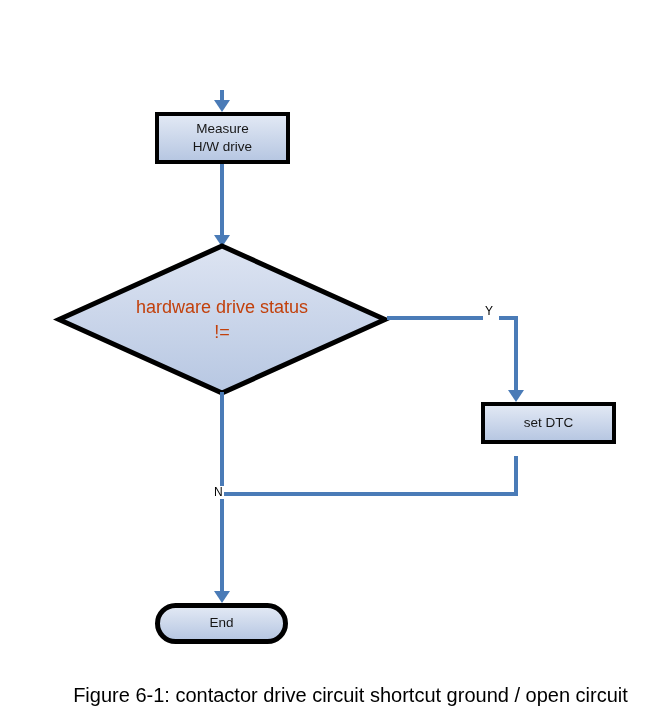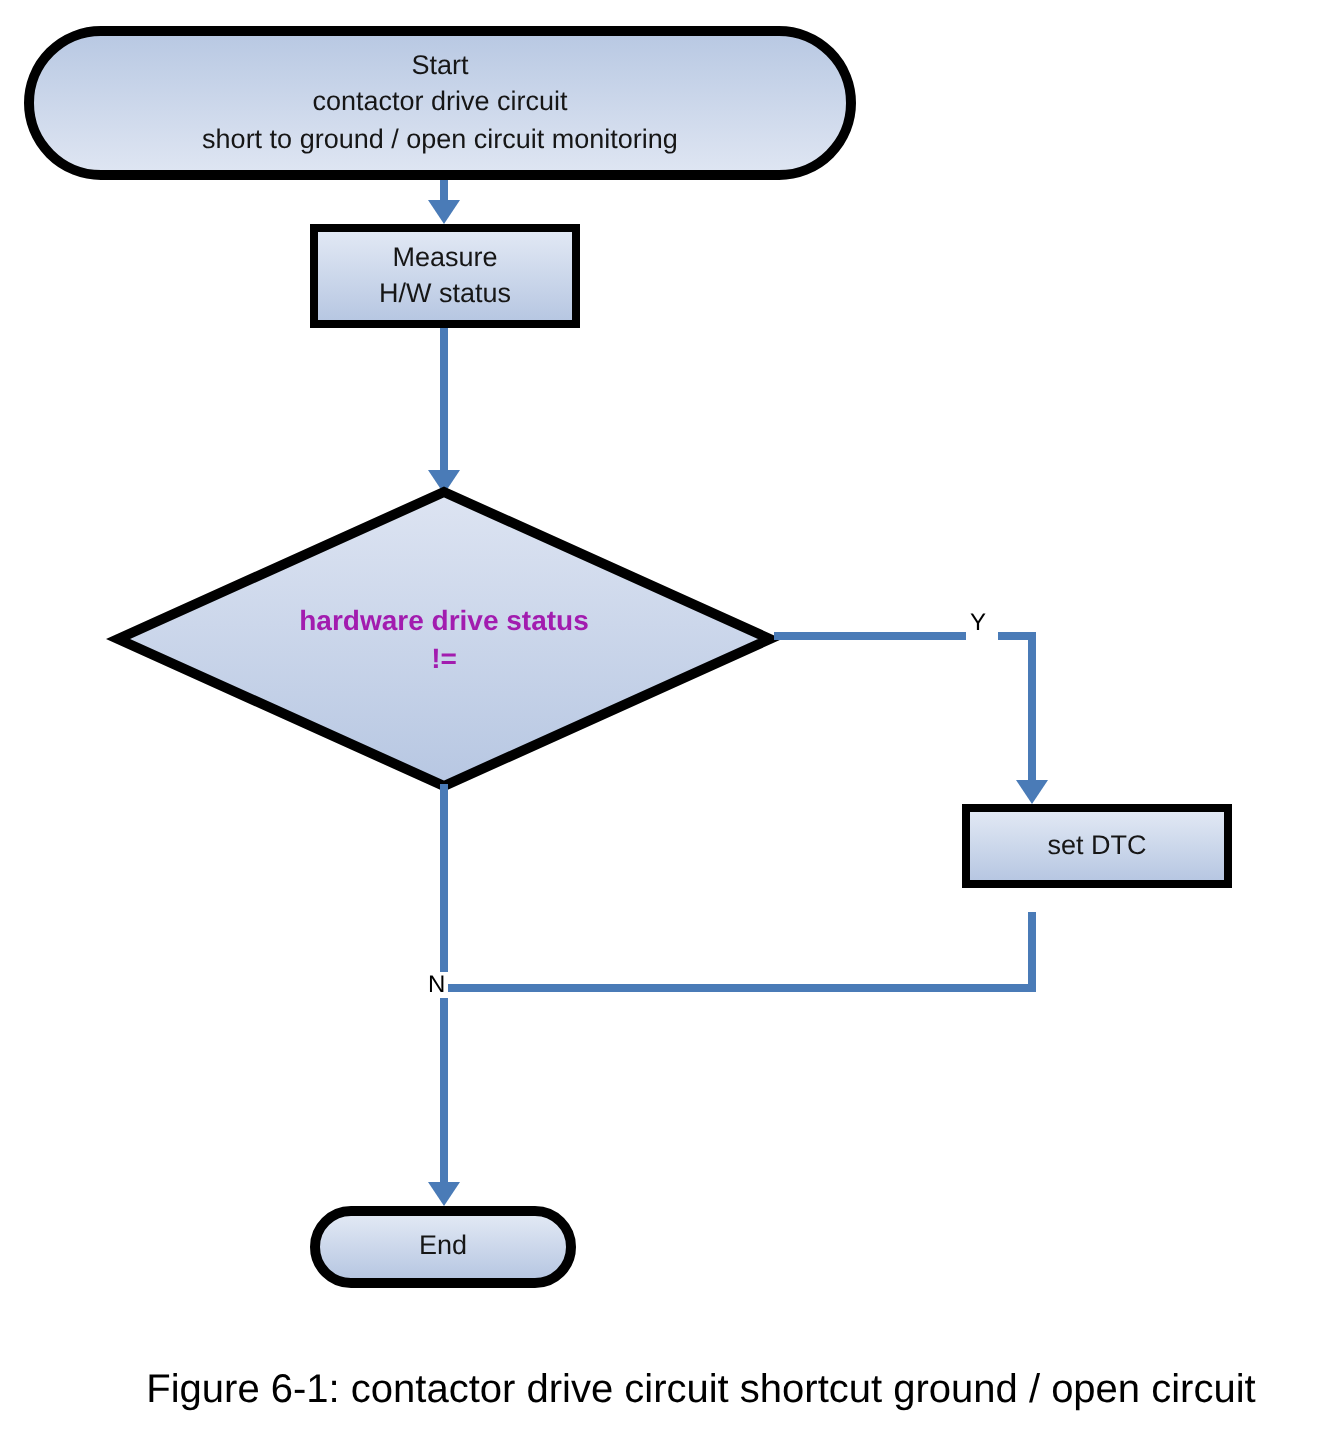--- a/index.html
+++ b/index.html
@@ -22,21 +22,21 @@
   .fill-down{background:linear-gradient(to bottom,#e1e8f4 0%,#b7c7e2 100%);}
   .fill-up{background:linear-gradient(to bottom,#b9c9e3 0%,#dee5f2 100%);}
   .start{left:12px;top:13px;width:416px;height:77px;}
   .measure{left:155px;top:112px;width:135px;height:52px;}
   .setdtc{left:449px;top:402px;width:135px;height:42px;margin-left:32px;}
   .end{left:155px;top:603px;width:133px;height:41px;border-radius:30px;}
   .diamond-wrap{position:absolute;left:53px;top:242px;width:338px;height:155px;}
   .diamond-wrap svg{position:absolute;left:0;top:0;}
   .diamond-text{
     position:absolute;inset:0;display:flex;flex-direction:column;align-items:center;
-    justify-content:center;text-align:center;font-size:14px;line-height:1.35;color:#a21caf;font-weight:bold;
+    justify-content:center;text-align:center;font-size:18px;line-height:1.35;color:#c2410c;
   }
   .line{position:absolute;background:#4a7bb7;}
   .arrow-down{
     position:absolute;width:0;height:0;
     border-left:8px solid transparent;border-right:8px solid transparent;
     border-top:12px solid #4a7bb7;
   }
   .edge-label{
     position:absolute;font-size:12px;color:#000;background:#fff;
     line-height:13px;padding:0 1px;
@@ -44,32 +44,27 @@
   .caption{
     position:absolute;left:30px;top:684px;width:641px;text-align:center;
     font-size:20px;color:#000;
   }
 </style>
 </head>
 <body>
 
 <div id="stage">
 
-  <div class="node terminator fill-up start">
-    <span>Start</span>
-    <span>contactor drive circuit</span>
-    <span>short to ground / open circuit monitoring</span>
-  </div>
 
   <div class="line" style="left:220px;top:90px;width:4px;height:11px;"></div>
   <div class="arrow-down" style="left:214px;top:100px;"></div>
 
   <div class="node process fill-down measure">
     <span>Measure</span>
-    <span>H/W status</span>
+    <span>H/W drive</span>
   </div>
 
   <div class="line" style="left:220px;top:164px;width:4px;height:72px;"></div>
   <div class="arrow-down" style="left:214px;top:235px;"></div>
 
   <div class="diamond-wrap">
     <svg width="338" height="155" viewBox="0 0 338 155">
       <defs>
         <linearGradient id="gdia" x1="0" y1="0" x2="0" y2="1">
           <stop offset="0" stop-color="#dde4f2"></stop>

